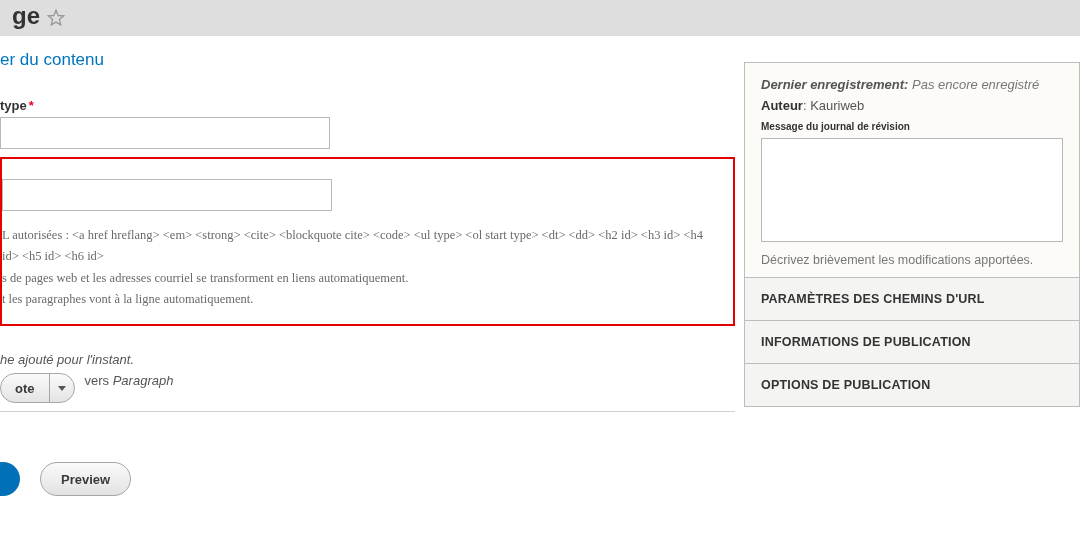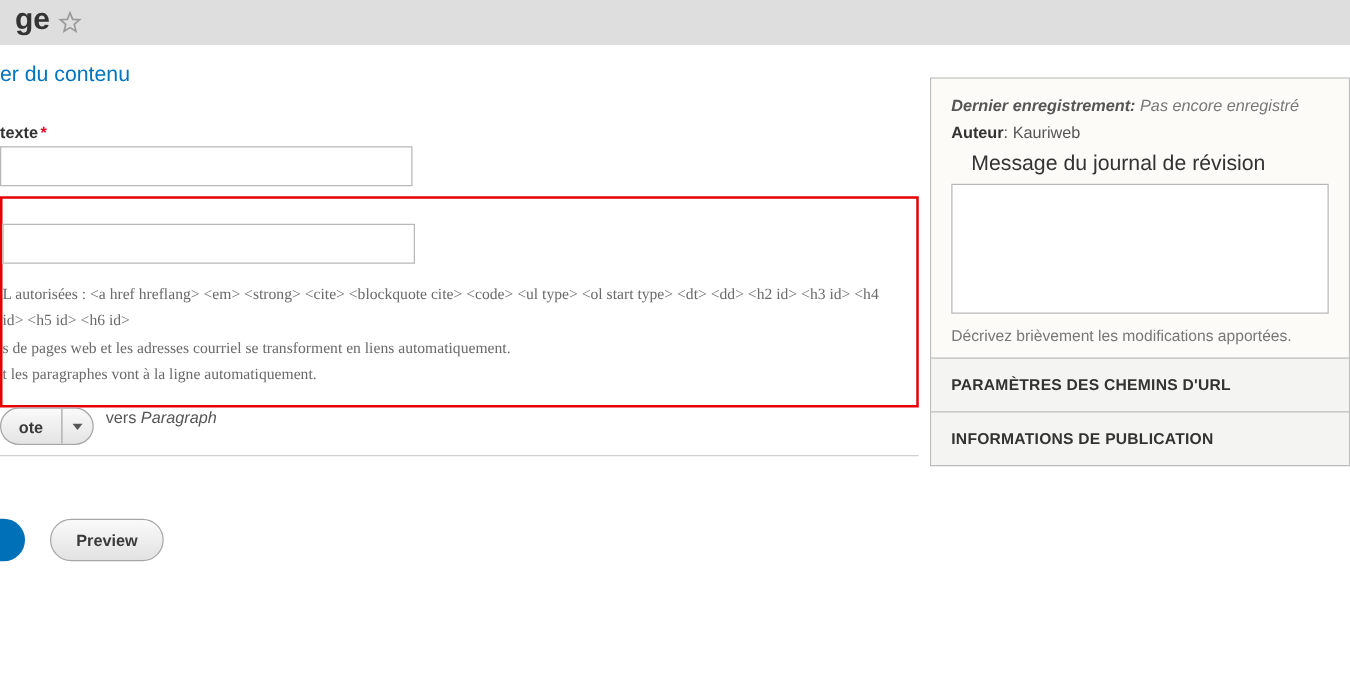--- a/index.html
+++ b/index.html
@@ -207,23 +207,23 @@
   }
   .meta-line {
     font-size: 13px;
     color: #555;
     margin-bottom: 6px;
   }
   .meta-line .lbl { font-weight: 700; font-style: italic; color: #555; }
   .meta-line .val-italic { font-style: italic; color: #777; }
   .meta-strong { font-weight: 700; color: #333; }
   .revision-label {
-    font-weight: 400;
-    font-size: 17px;
-    margin: 8px 0 6px 16px;
+    font-weight: 700;
+    font-size: 10px;
+    margin: 8px 0 6px 0;
     color: #333;
   }
   .revision-textarea {
     width: 100%;
     height: 104px;
     border: 1px solid #b8b8b8;
     background: #fff;
     resize: none;
     font-size: 13px;
     padding: 4px;
@@ -255,35 +255,36 @@
     </svg>
   </span>
 </div>
 
 <div class="main-wrap">
 
   <div class="left-col">
     <a class="breadcrumb-link">er du contenu</a>
 
     <div class="field-row">
-      <span class="field-label">texte</span><span class="req-mark">*</span><br>
+      <span class="field-label">type</span><span class="req-mark">*</span><br>
       <input class="text-input" type="text" value="" style="">
     </div>
 
     <div class="red-box">
       <input class="text-input" type="text" value="" style="">
 
 
       <ul class="hint-list">
         <li>L autorisées : &lt;a href hreflang&gt; &lt;em&gt; &lt;strong&gt; &lt;cite&gt; &lt;blockquote cite&gt; &lt;code&gt; &lt;ul type&gt; &lt;ol start type&gt; &lt;dt&gt; &lt;dd&gt; &lt;h2 id&gt; &lt;h3 id&gt; &lt;h4 id&gt; &lt;h5 id&gt; &lt;h6 id&gt;</li>
         <li>s de pages web et les adresses courriel se transforment en liens automatiquement.</li>
         <li>t les paragraphes vont à la ligne automatiquement.</li>
       </ul>
     </div>
 
+    <div class="empty-paragraph-note">he ajouté pour l'instant.</div>
 
     <div class="add-row">
       <div class="split-button">
         <span class="split-main">ote</span>
         <span class="split-toggle">
           <svg width="10" height="10" viewBox="0 0 10 10">
               <polygon points="1,3 9,3 5,8" fill="#555"></polygon>
             </svg>
         </span>
       </div>
@@ -311,15 +312,16 @@
         </div>
         <div class="meta-line">
           <span class="meta-strong">Auteur</span><span>: </span><span>Kauriweb</span>
         </div>
         <div class="revision-label">Message du journal de révision</div>
         <textarea class="revision-textarea" value="" style=""></textarea>
         <div class="revision-desc">Décrivez brièvement les modifications apportées.</div>
       </div>
       <div class="accordion-item">PARAMÈTRES DES CHEMINS D'URL</div>
       <div class="accordion-item">INFORMATIONS DE PUBLICATION</div>
+      <div class="accordion-item">OPTIONS DE PUBLICATION</div>
     </div>
   </div>
 </div>
 
 </body></html>

